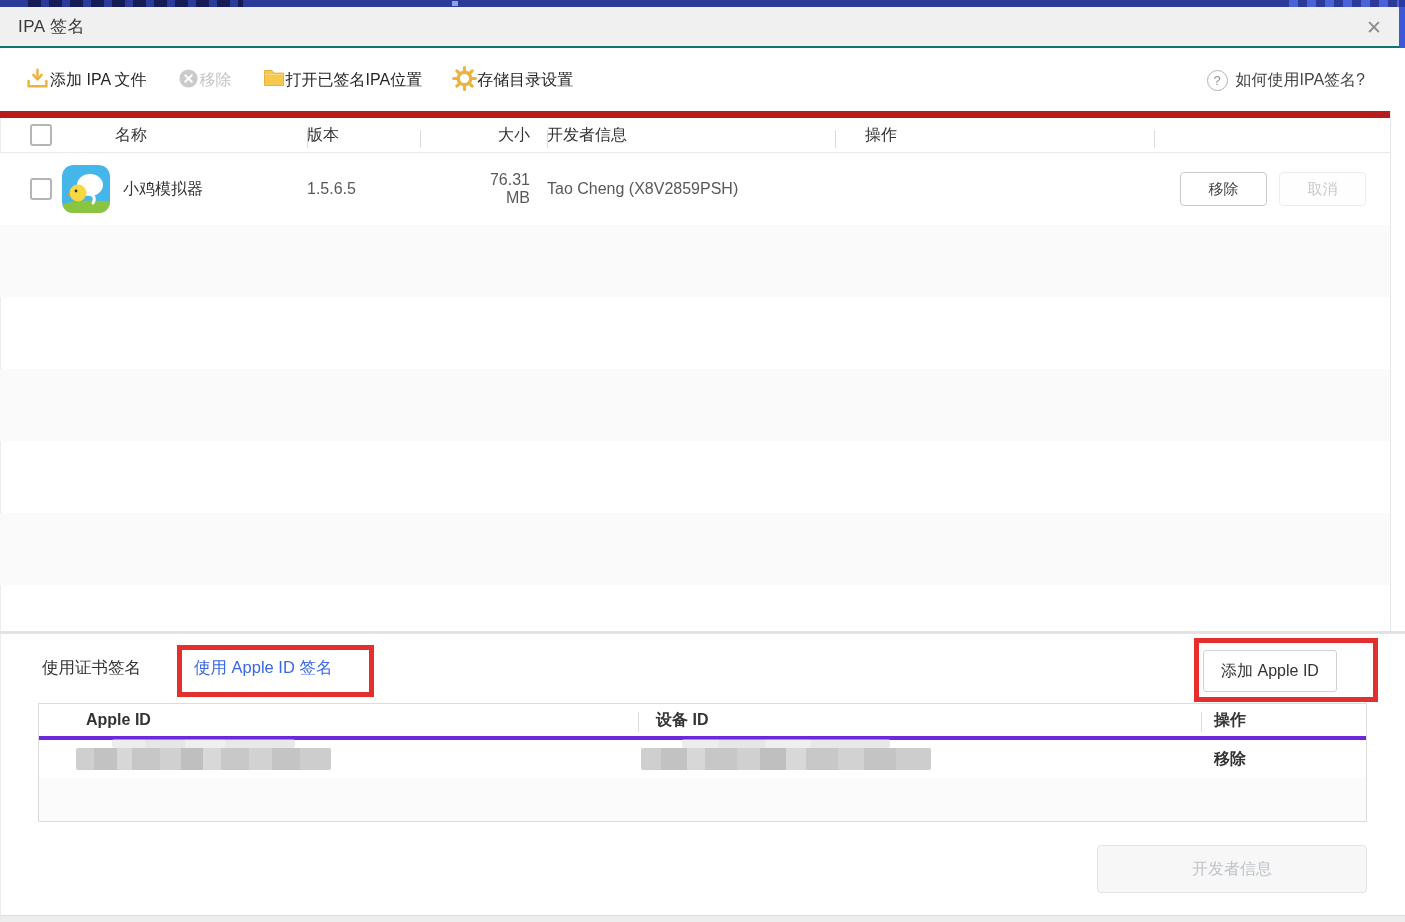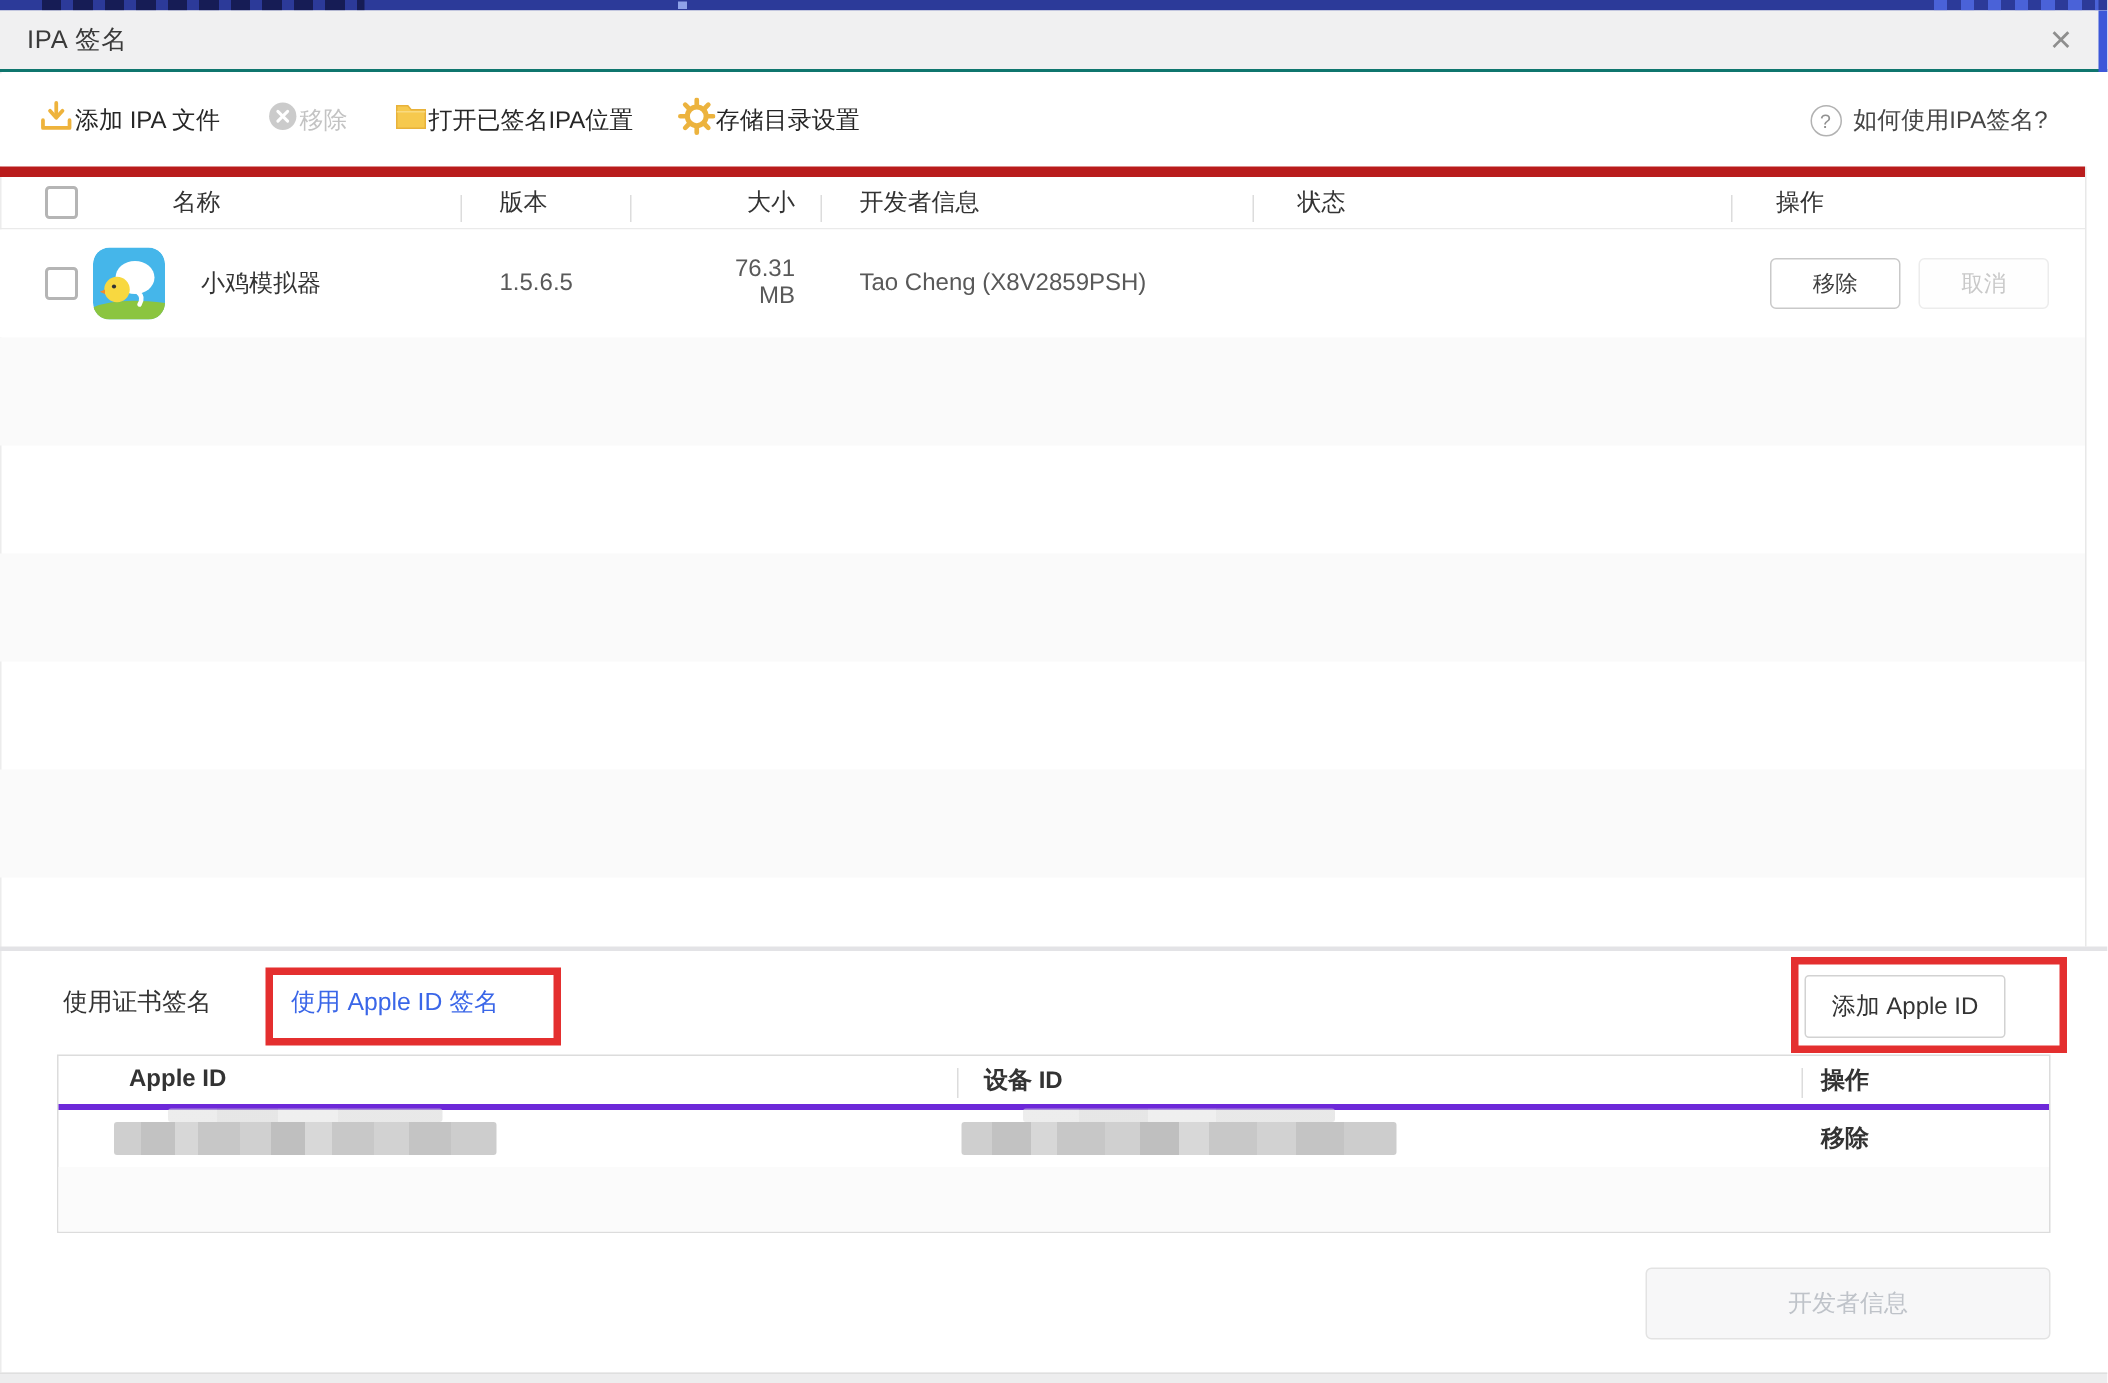--- a/index.html
+++ b/index.html
@@ -40,27 +40,27 @@
   .help-circle { width:21px; height:21px; border:1.5px solid #b2b2b2; border-radius:50%;
     display:flex; align-items:center; justify-content:center; font-size:13px; color:#909090; }
 
   
   .grid-cols { display:grid; grid-template-columns:60px 247px 113px 127px 288px 319px auto; width:1390px; }
   .table-head { left:0; top:111px; height:42px; border-top:7px solid #b91c1c;
     border-bottom:1px solid #eaeaea; align-items:center; font-size:16px; color:#333; }
   .hsep { position:absolute; width:1px; height:18px; top:12px; background:#dcdcdc; }
   .cb { width:22px; height:22px; border:2px solid #b5b5b5; border-radius:3px;
     background:#fff; margin-left:30px; cursor:pointer; }
-  .pad-26 { padding-left:26px; }
+  .pad-26 { }
   .pad-30 { padding-left:30px; }
   .pad-55 { padding-left:55px; }
   .size-col { text-align:right; padding-right:17px;margin-left:43px; }
 
   .data-row { left:0; top:153px; height:72px; align-items:center; font-size:16px; background:#fff; }
-  .name-cell { display:flex; align-items:center; gap:24px; padding-left:2px; color:#333; }
+  .name-cell { display:flex; align-items:center; gap:13px; padding-left:2px; color:#333; }
   .app-icon { width:48px; height:48px; flex:0 0 48px; }
   .dim { color:#595959; }
   .op-cell { display:flex; gap:12px; padding-left:26px; }
   .btn { height:34px; width:87px; border-radius:4px; background:#fff; font-size:15px;
     display:flex; align-items:center; justify-content:center; cursor:pointer; }
   .btn-remove { border:1px solid #c9c9c9; color:#404040; }
   .btn-cancel { border:1px solid #ececec; color:#c9c9c9; background:#fefefe; cursor:default; }
 
   .stripe { left:0; width:1390px; height:72px; background:#fafafa; }
   .right-line { left:1390px; top:111px; width:1px; height:520px; background:#e8e8e8; }
@@ -168,21 +168,20 @@
 </div>
 
 <div class="abs table-head grid-cols">
   <div>
       <div class="cb"></div>
     </div>
   <div class="pad-55">名称</div>
   <div class="pad-26">版本</div>
   <div class="size-col">大小</div>
   <div class="pad-26">开发者信息</div>
-  <div class="pad-30">状态</div>
   <div class="pad-30">操作</div>
   <div class="hsep" style="left:307px"></div>
   <div class="hsep" style="left:420px"></div>
   <div class="hsep" style="left:547px"></div>
   <div class="hsep" style="left:835px"></div>
   <div class="hsep" style="left:1154px"></div>
 </div>
 
 <div class="abs data-row grid-cols">
   <div>

